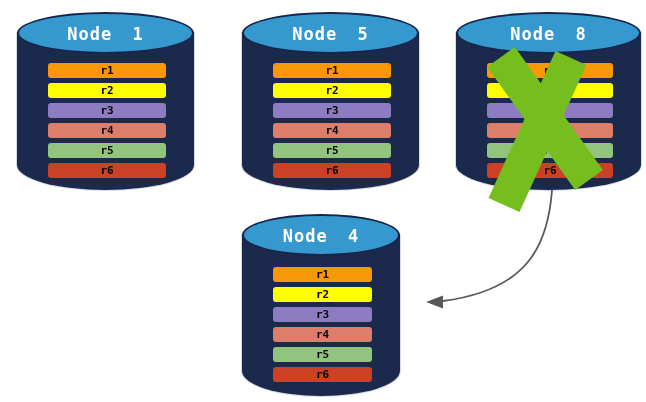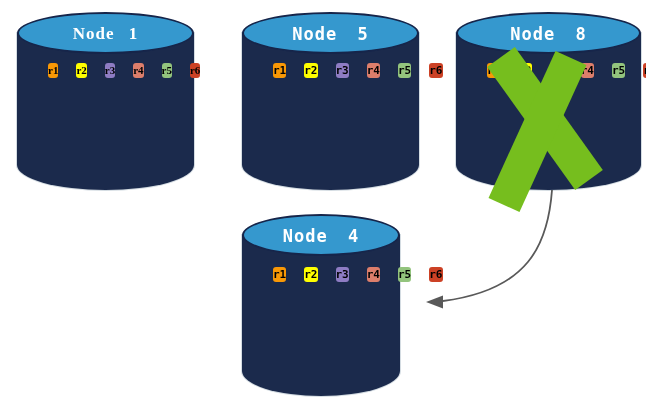--- a/index.html
+++ b/index.html
@@ -25,37 +25,37 @@
   }
   .cyl-body {
     position:absolute; top:21px; left:0; right:0; bottom:0;
     background:var(--cylinder-body,#1B2A4C);
     border-radius:0 0 50% 50% / 0 0 25px 25px;
     box-shadow:0 0 0 1px rgba(198,208,216,0.75);
     z-index:1;
   }
   .rows {
     position:absolute; left:31px; right:28px; top:51px; z-index:3;
-    display:flex; gap:18px;
+    display:flex; flex-direction:column; gap:5px;
   }
   .row {
     height:15px; border-radius:3px; text-align:center;
     font-weight:bold; font-size:11px; line-height:15px;
     color:var(--row-text-color,#000);
   }
 
   .x-overlay { position:absolute; left:0; top:0; z-index:4; overflow:visible; }
   .arrow-overlay { position:absolute; left:0; top:0; z-index:5; pointer-events:none; }
 </style>
 </head>
 <body style="--page-background: #FFFFFF; --cylinder-body: #1B2A4C; --cylinder-top: #3598CE; --cylinder-top-border: #16254A; --title-color: #FFFFFF; --row-text-color: #000000;">
 
 <div class="canvas">
 
-  <div class="node" style="left:17px;top:12px;width:177px;height:178px;font-family:Liberation Serif, serif;">
+  <div class="node" style="left:17px;top:12px;width:177px;height:178px;">
     <div class="cyl-top">
       <span class="node-title">Node 1</span>
     </div>
     <div class="cyl-body"></div>
     <div class="rows">
         <div class="row" style="background: rgb(249, 152, 6);">r1</div>
         <div class="row" style="background: rgb(255, 255, 0);">r2</div>
         <div class="row" style="background: rgb(142, 124, 195);">r3</div>
         <div class="row" style="background: rgb(221, 126, 107);">r4</div>
         <div class="row" style="background: rgb(147, 196, 125);">r5</div>

